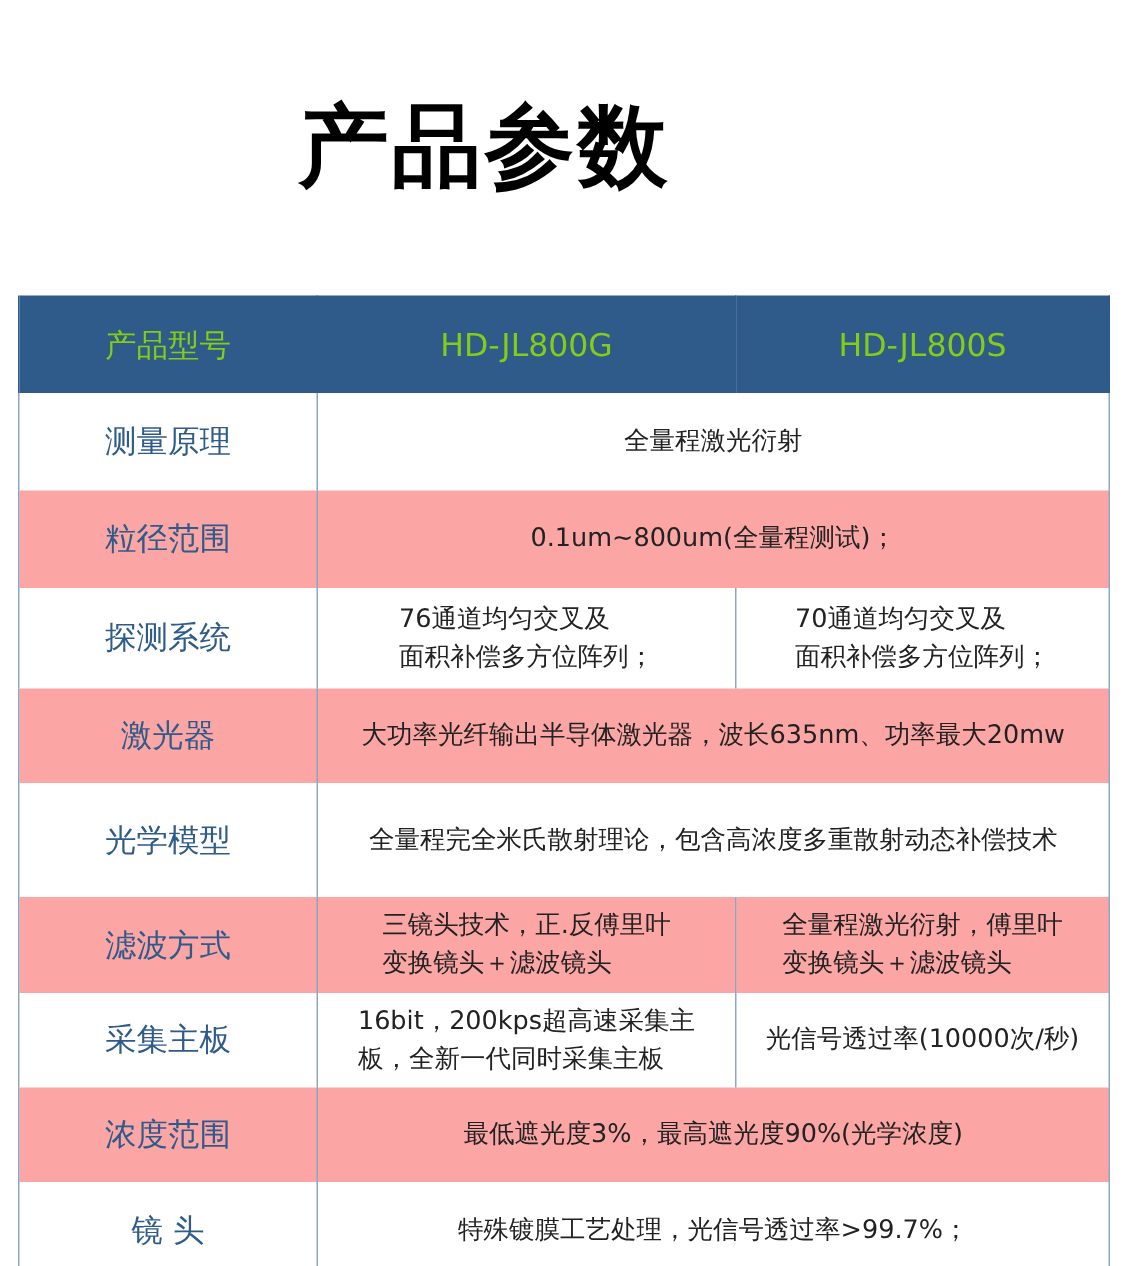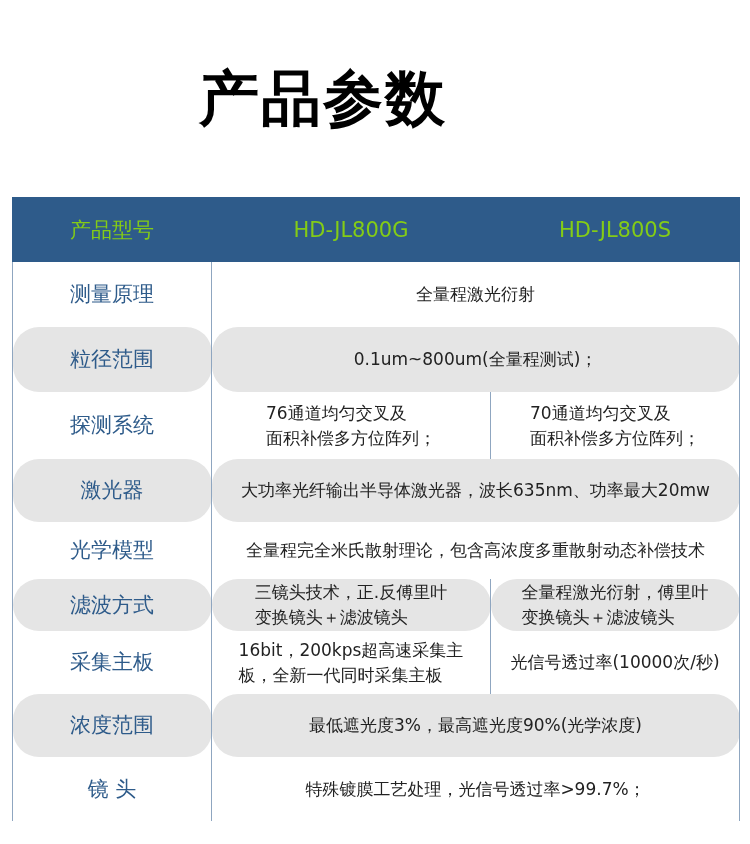--- a/index.html
+++ b/index.html
@@ -22,21 +22,21 @@
     font-weight: normal;
   }
   table.spec thead th {
     background: #2e5b8a; color: #84cc16; height: 65px; font-size: 21px;
     border-left: 1px solid #2e5b8a; border-right: 1px solid #2e5b8a;
   }
   table.spec thead th + th { border-left: 1px solid #9fb3c9; }
   table.spec tbody td { font-size: 17px; color: #222; line-height: 25px; margin-left: 32px; }
   table.spec tbody td.label { color: #2e5b8a; font-size: 21px; }
   table.spec tbody tr.odd td { background: #ffffff; }
-  table.spec tbody tr.even td { background: #e5e5e5; border-radius: 26px; }
+  table.spec tbody tr.even td { background: #fca5a5; }
   .multi { display: inline-block; text-align: left; }
 </style>
 </head>
 <body>
 
 <h1 class="title">产品参数</h1>
 
 <table class="spec">
   <colgroup>
       <col class="c0">
@@ -71,25 +71,25 @@
         <span class="multi">
           <span>70通道均匀交叉及</span><br>
           <span>面积补偿多方位阵列；</span>
         </span>
       </td>
     </tr>
     <tr class="even" style="height:63px">
       <td class="label">激光器</td>
       <td colspan="2">大功率光纤输出半导体激光器，波长635nm、功率最大20mw</td>
     </tr>
-    <tr class="odd" style="height:57px">
+    <tr class="odd" style="height:76px">
       <td class="label">光学模型</td>
       <td colspan="2">全量程完全米氏散射理论，包含高浓度多重散射动态补偿技术</td>
     </tr>
-    <tr class="even" style="height:52px">
+    <tr class="even" style="height:64px">
       <td class="label">滤波方式</td>
       <td>
         <span class="multi">
           <span>三镜头技术，正.反傅里叶</span><br>
           <span>变换镜头＋滤波镜头</span>
         </span>
       </td>
       <td>
         <span class="multi">
           <span>全量程激光衍射，傅里叶</span><br>

